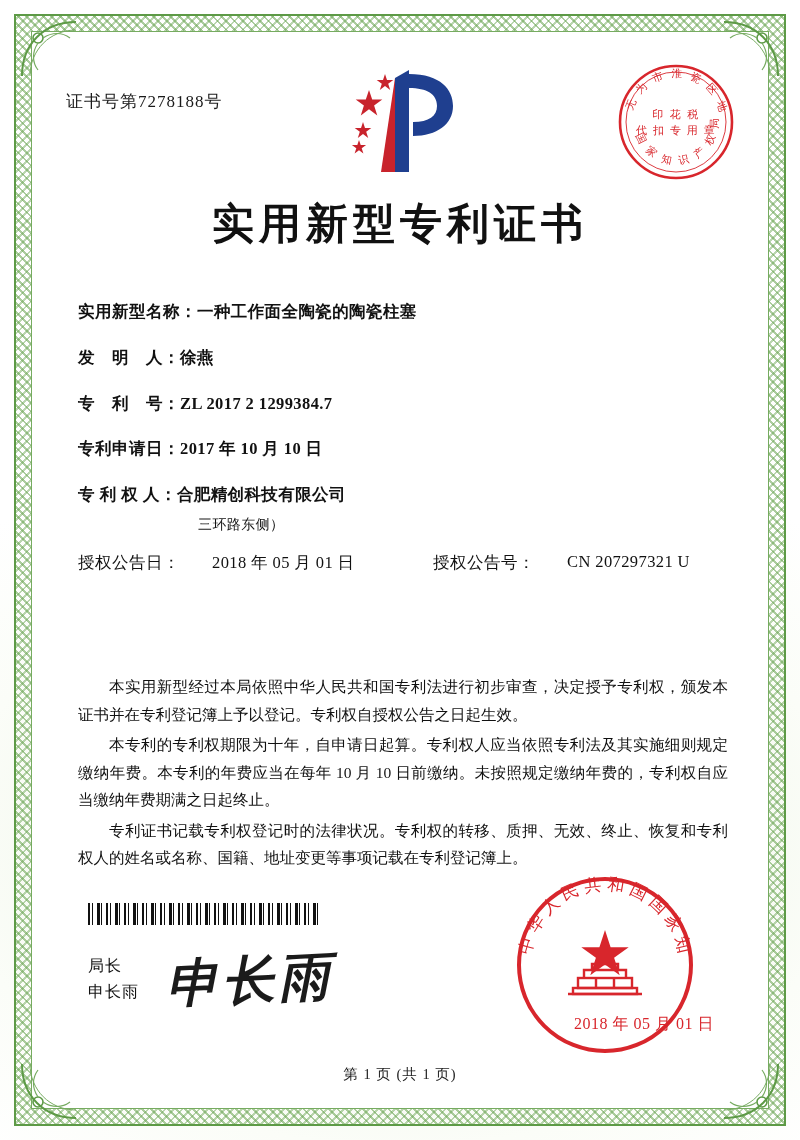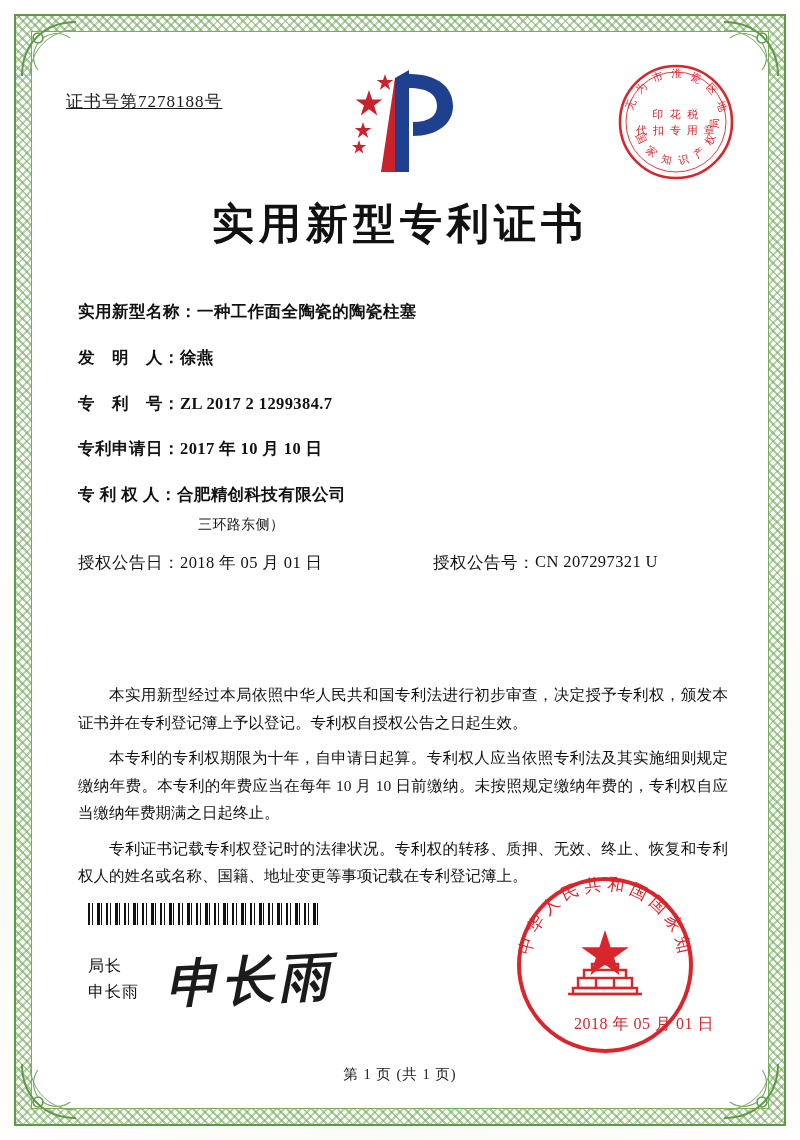--- a/index.html
+++ b/index.html
@@ -68,21 +68,20 @@
     position: absolute;
     left: 48px; top: 48px; right: 48px; bottom: 48px;
   }
   .cert-no {
     position: absolute;
     left: 18px;
     top: 42px;
     font-size: 17px;
     color: #1a1a1a;
     letter-spacing: 1px;
-    text-decoration: underline;
   }
 
   
   .logo {
     position: absolute;
     left: 50%;
     top: 12px;
     transform: translateX(-50%);
     width: 150px;
     height: 120px;
@@ -140,35 +139,36 @@
     font-size: 14px;
     letter-spacing: 0.4px;
   }
   .row-split {
     display: flex;
     align-items: flex-start;
     margin-bottom: 16px;
   }
   .row-split .half {
     display: flex;
+    gap: 32px;
   }
   .row-split .half.left { width: 355px; }
 
   .paras {
     position: absolute;
     left: 30px;
     right: 24px;
     top: 625px;
     font-size: 15.5px;
     line-height: 1.78;
     color: #111;
     text-align: justify;
   }
   .paras p {
-    margin: 8px 0 3px 0;
+    margin: 0 0 3px 0;
     text-indent: 2em;
   }
 
   .barcode {
     position: absolute;
     left: 40px;
     top: 855px;
     width: 230px;
     height: 22px;
     background: repeating-linear-gradient(90deg,

